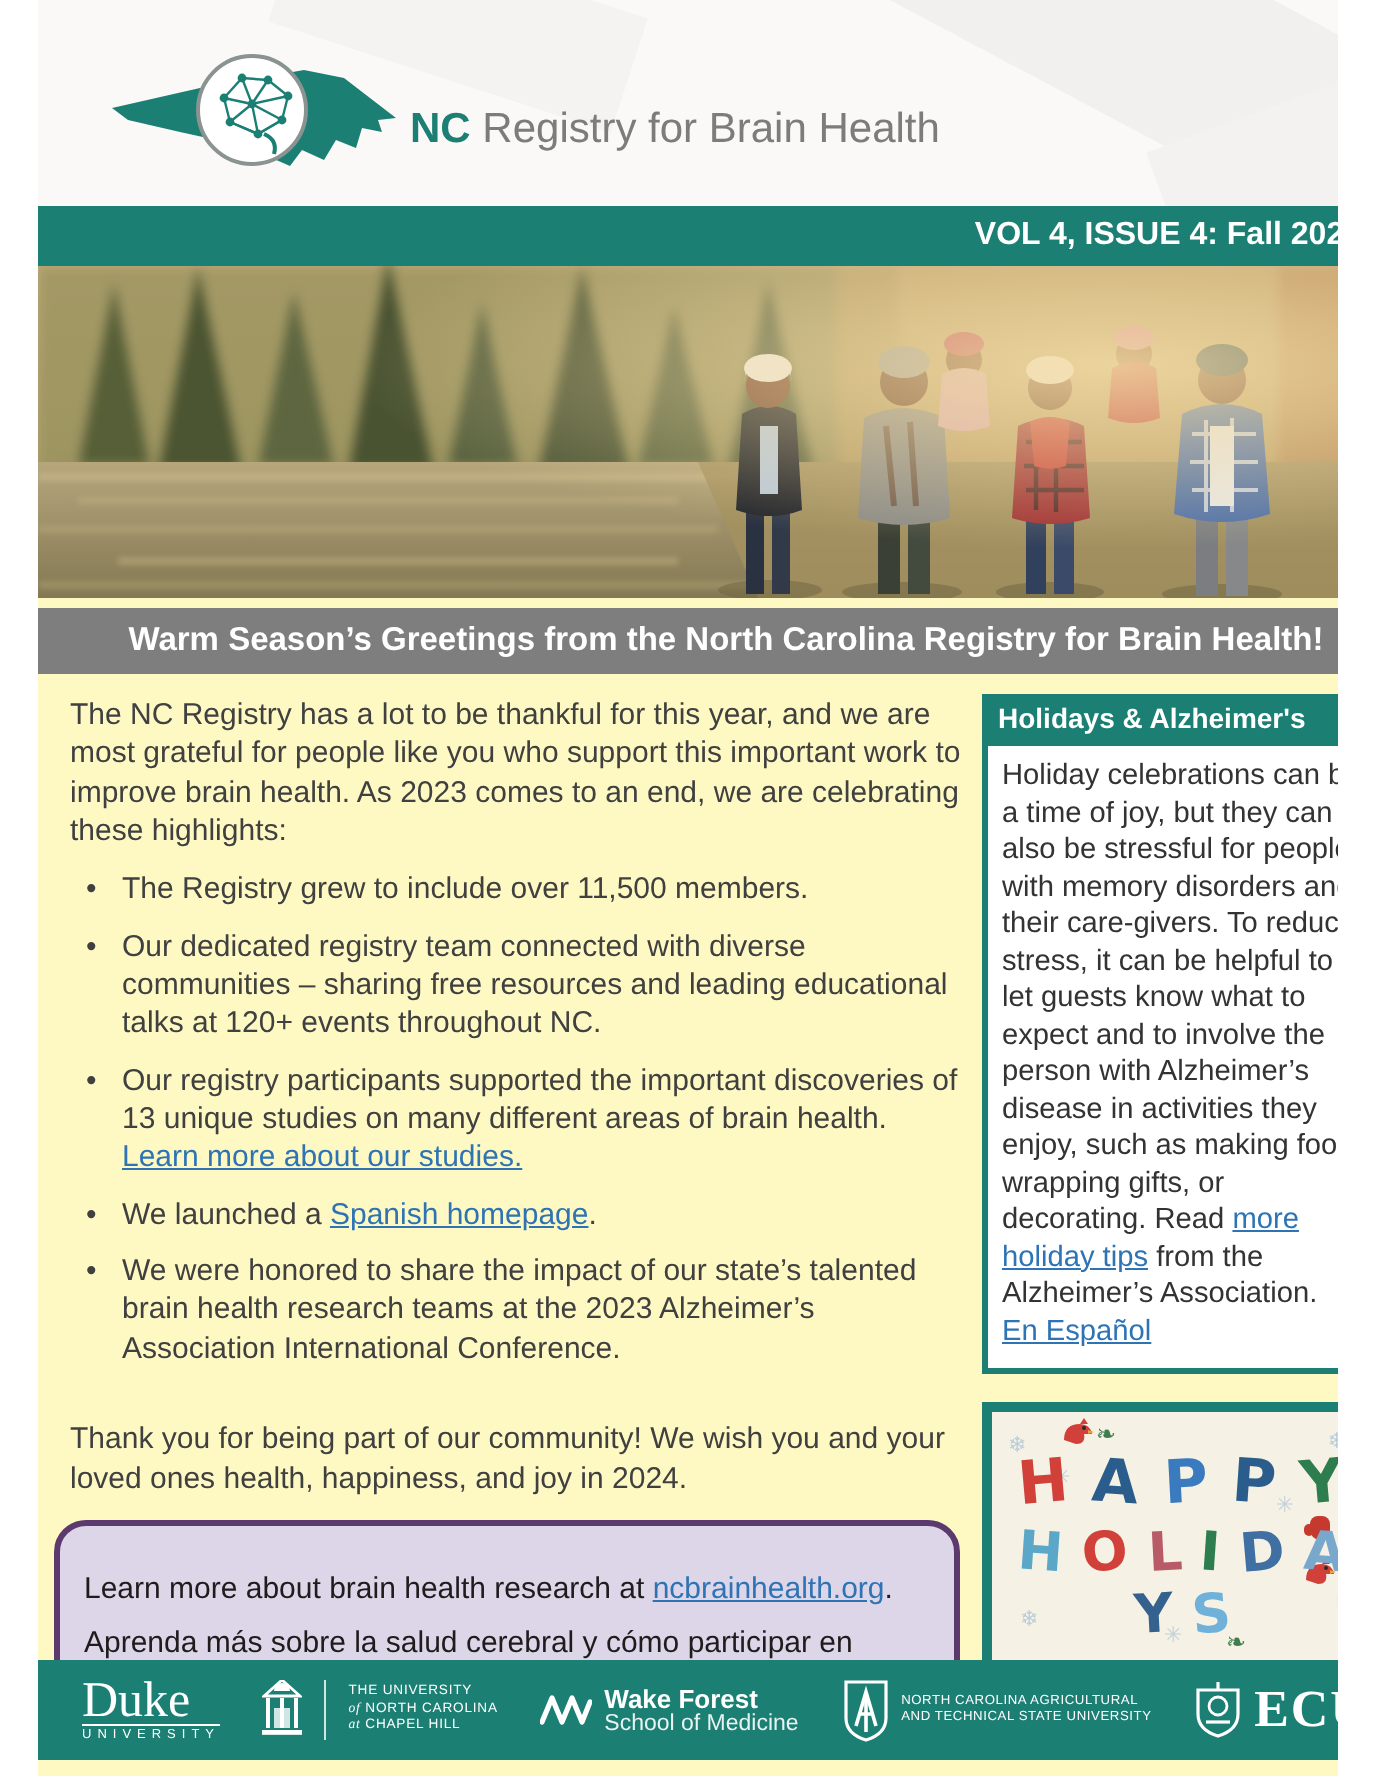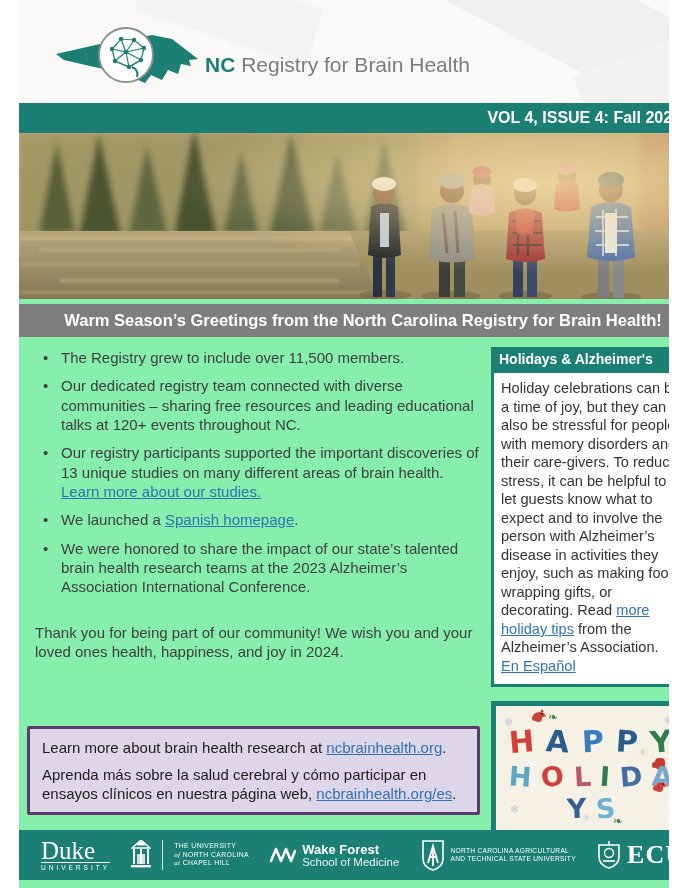--- a/index.html
+++ b/index.html
@@ -1,17 +1,17 @@
 <!DOCTYPE html>
 <html><head>
 <meta charset="utf-8">
 <style>
   * { margin:0; padding:0; box-sizing:border-box; }
   body { background:#ffffff; font-family:"Liberation Sans", sans-serif; }
-  .page { position:relative; width:650px; height:888px; background:#86efac; overflow:hidden; margin:0 auto;text-decoration:underline; }
+  .page { position:relative; width:650px; height:888px; background:#fef9c3; overflow:hidden; margin:0 auto;text-decoration:underline; }
 
   
   .header { position:absolute; top:0; left:0; width:688px; height:103px; background:#faf9f7; overflow:hidden; }
   .wm { position:absolute; background:#f1f0ee; }
   .wm1 { width:260px; height:90px; transform:rotate(28deg); top:-30px; left:420px; }
   .wm2 { width:200px; height:70px; transform:rotate(-20deg); top:40px; left:560px; background:#f3f2f0; }
   .wm3 { width:180px; height:60px; transform:rotate(18deg); top:-20px; left:120px; background:#f4f3f1; }
   .logo-wrap { position:absolute; left:33px; top:18px; width:152px; height:80px; }
   .brand { position:absolute; left:186px; top:53px; font-size:21px; color:#7c7c7c; white-space:nowrap; }
   .brand-nc { color:#1b7f74; font-weight:700; }
@@ -31,22 +31,22 @@
   
   .main { position:absolute; left:16px; top:348px; width:449px; color:#404040; font-size:15px; line-height:1.29; }
   .main p.intro { margin-bottom:10px; }
   .main ul { list-style:none; }
   .main li { position:relative; padding-left:26px; margin-bottom:9px; }
   .main li::before { content:"\2022"; position:absolute; left:8px; top:0; color:#404040; }
   .main p.closing { margin-top:26px; }
   a.lnk { color:#2e74b5; text-decoration:underline; cursor:pointer; }
 
   
-  .cta { position:absolute; left:8px; top:726px; width:453px; background:#ddd5e8; border:3px solid #5d3a6d;
-         border-radius:2px; padding:9px 12px 8px; font-size:15px; line-height:1.3; color:#1d1d1d; }
+  .cta { position:absolute; left:8px; top:760px; width:453px; background:#ddd5e8; border:3px solid #5d3a6d;
+         border-radius:16px; padding:22px 12px 8px; font-size:15px; line-height:1.3; color:#1d1d1d; }
   .cta p + p { margin-top:7px; }
 
   
   .sidebar { position:absolute; left:472px; top:347px; width:201px; }
   .sb-title { background:#1b7f74; color:#fff; font-weight:700; font-size:14px; padding:4px 8px 6px; }
   .sb-body { border:3px solid #1b7f74; border-top:none; background:#fff; padding:6px 7px 8px;
              font-size:14.6px; line-height:1.27; color:#333; min-height:294px; }
   .holiday-card { margin-top:14px; border:5px solid #1b7f74; background:#f5f1e4; height:134px;
                   position:relative; text-align:center; overflow:hidden; }
   .hl-line1 { margin-top:18px; font-size:30px; font-weight:800; letter-spacing:2px; }
@@ -212,20 +212,21 @@
         <ellipse cx="592" cy="47" rx="13" ry="8" fill="#27414a"></ellipse>
       </g>
 
       <rect x="0" y="0" width="688" height="166" fill="url(#glow)"></rect>
     </svg>
   </div>
 
   <div class="banner">Warm Season’s Greetings from the North Carolina Registry for Brain Health!</div>
 
   <div class="main">
+    <p class="intro">The NC Registry has a lot to be thankful for this year, and we are most grateful for people like you who support this important work to improve brain health. As 2023 comes to an end, we are celebrating these highlights:</p>
     <ul>
       <li><span>The Registry grew to include over 11,500 members.</span></li>
       <li><span>Our dedicated registry team connected with diverse communities – sharing free resources and leading educational talks at 120+ events throughout NC.</span></li>
       <li><span>Our registry participants supported the important discoveries of 13 unique studies on many different areas of brain health. </span><a class="lnk">Learn more about our studies.</a></li>
       <li><span>We launched a </span><a class="lnk">Spanish homepage</a><span>.</span></li>
       <li><span>We were honored to share the impact of our state’s talented brain health research teams at the 2023 Alzheimer’s Association International Conference.</span></li>
     </ul>
     <p class="closing">Thank you for being part of our community! We wish you and your loved ones health, happiness, and joy in 2024.</p>
   </div>
 

